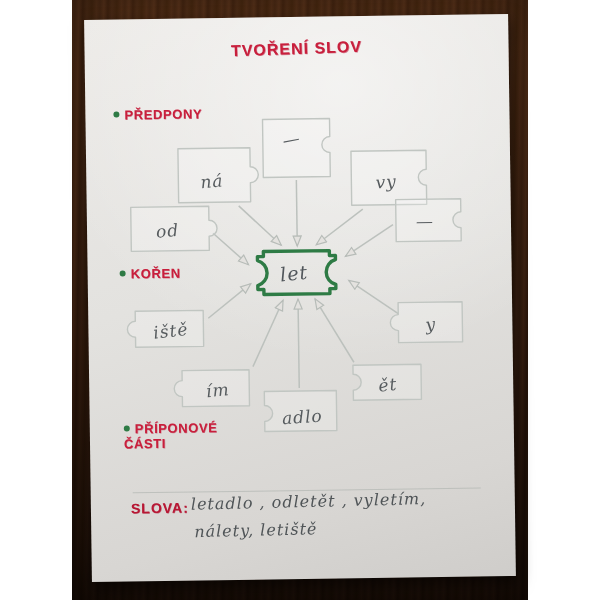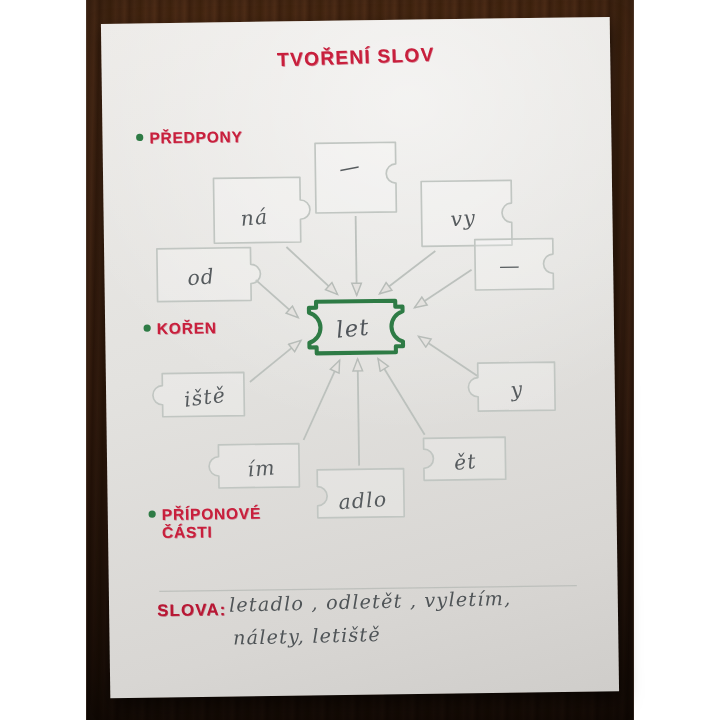--- a/index.html
+++ b/index.html
@@ -80,21 +80,21 @@
       <div class="marker-label" style="left:28px;top:89px;">
         <span class="green-dot"></span><span>PŘEDPONY</span>
       </div>
 
       <div class="marker-label" style="left:32px;top:248px;">
         <span class="green-dot"></span><span>KOŘEN</span>
       </div>
 
       <div class="marker-label" style="left:34px;top:403px;">
         <span class="green-dot"></span><span>PŘÍPONOVÉ</span><br>
-        <span style="margin-left:11px;">ČÁSTI</span>
+        <span style="">ČÁSTI</span>
       </div>
 
       <svg class="diagram" viewBox="0 0 424 562">
         <defs>
           <marker id="ah" markerWidth="13" markerHeight="12" refX="11" refY="5" orient="auto" markerUnits="userSpaceOnUse">
             <path d="M1,1 L11,5 L1,9 Z" fill="#e4e2df" stroke="#b7bcb8" stroke-width="1.2"></path>
           </marker>
         </defs>
 
         <g>

